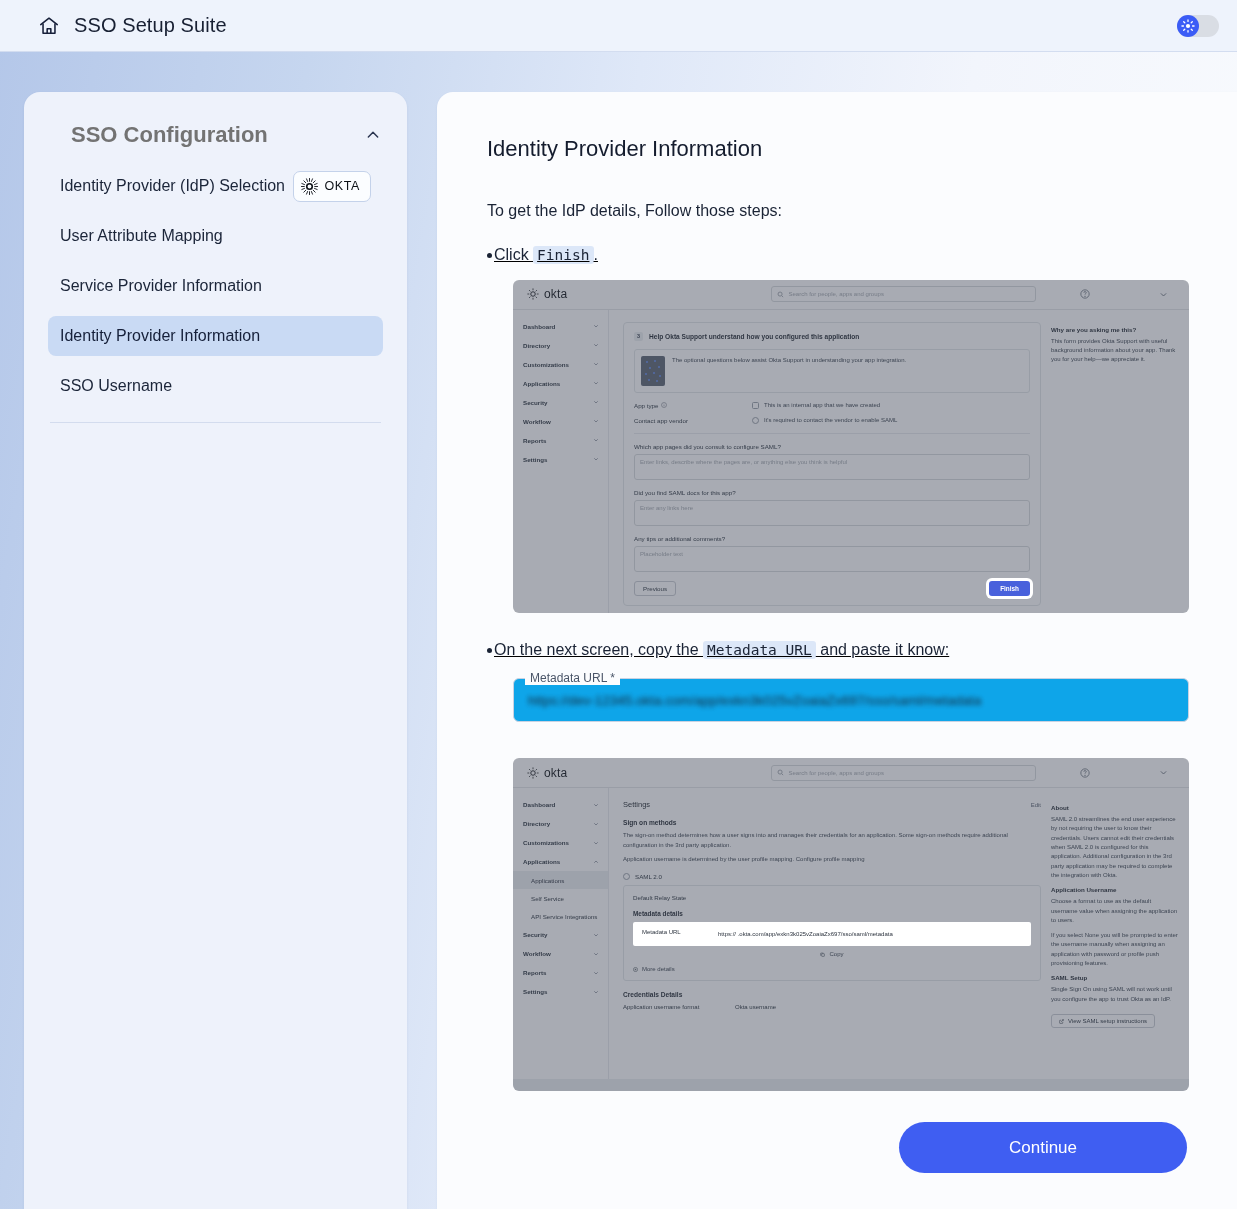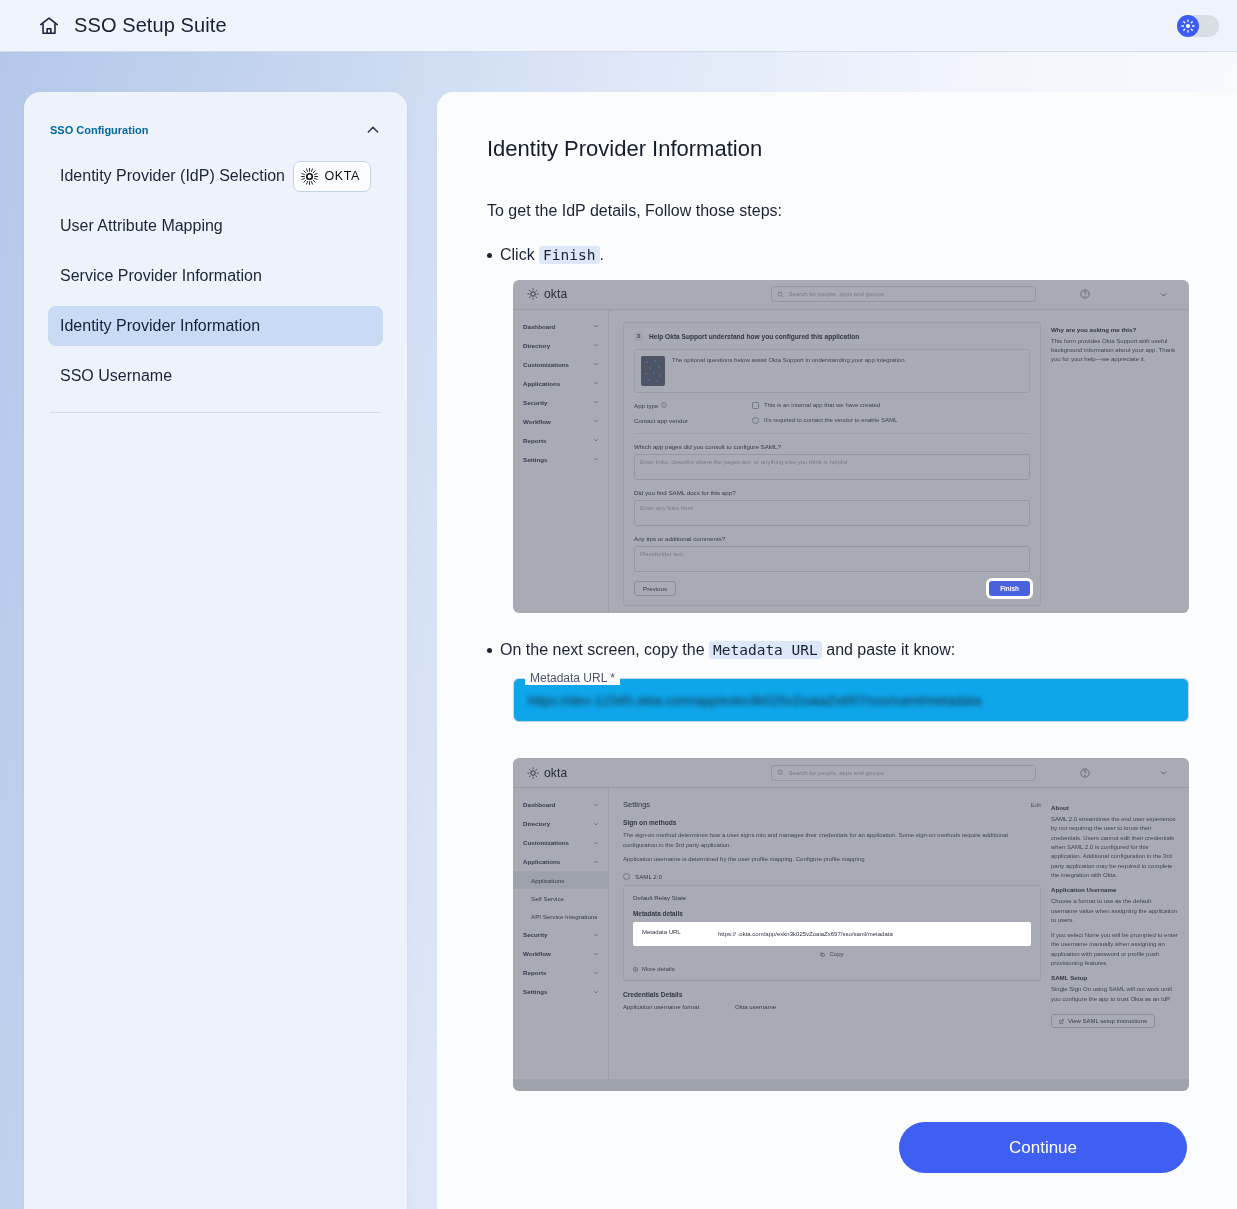--- a/index.html
+++ b/index.html
@@ -54,21 +54,21 @@
     width: 383px; height: 1120px;
     background: #eef2fb;
     border-radius: 16px 16px 0 0;
     padding: 26px 24px 0 24px;
     box-shadow: 0 1px 3px rgba(40,60,110,.07);
   }
   .side-group-head {
     display: flex; align-items: center; justify-content: space-between;
     padding: 4px 2px 4px 2px; margin-bottom: 14px; cursor: pointer;
   }
-  .side-group-title { font-size: 11px; font-weight: 700; color: #0369a1; }
+  .side-group-title { font-size: 22px; font-weight: 700; color: #737373; margin-left: 21px; }
   .chev { width: 16px; height: 16px; color: #2a3550; display: block; }
 
   .side-item {
     display: flex; align-items: center; justify-content: space-between;
     height: 40px; padding: 0 12px; border-radius: 8px;
     margin-bottom: 10px; cursor: pointer;
   }
   .side-item .label { font-size: 16px; color: #1b2539; font-weight: 400; }
   .side-item.active { background: #c9daf4; }
   .side-item.active .label { color: #16203a; }
@@ -94,21 +94,21 @@
     border-radius: 16px 0 0 0;
     padding: 44px 50px 0 50px;
     box-shadow: 0 1px 3px rgba(40,60,110,.05);
     overflow: hidden;
   }
   .main-title {
     font-size: 22px; font-weight: 400; color: #141c2e; margin-bottom: 40px;
   }
   .intro { font-size: 16px; color: #1a2335; margin-bottom: 24px; }
 
-  .step { display: flex; gap: 8px; align-items: flex-start; margin-bottom: 10px; }
+  .step { display: flex; gap: 2px; align-items: flex-start; margin-bottom: 10px; text-decoration: underline; }
   .bullet {
     width: 5px; height: 5px; border-radius: 50%; background: #1a2335;
     margin-top: 9px; flex: none;
   }
   .step-text { font-size: 16px; color: #1a2335; line-height: 1.35; }
   code.inline {
     font-family: "DejaVu Sans Mono", monospace;
     background: #dce7f8; color: #1a2335;
     border-radius: 3px; padding: 1px 4px; font-size: 14.5px;
   }

